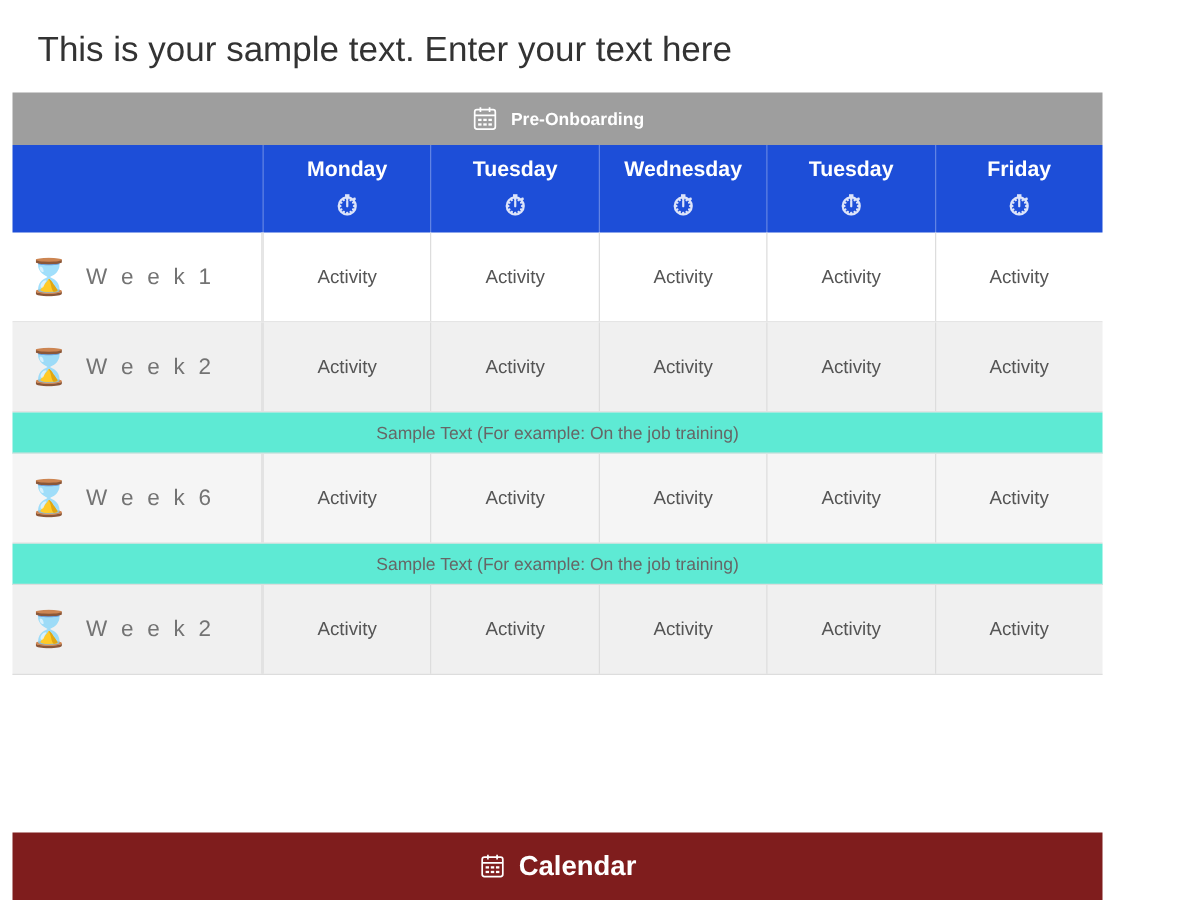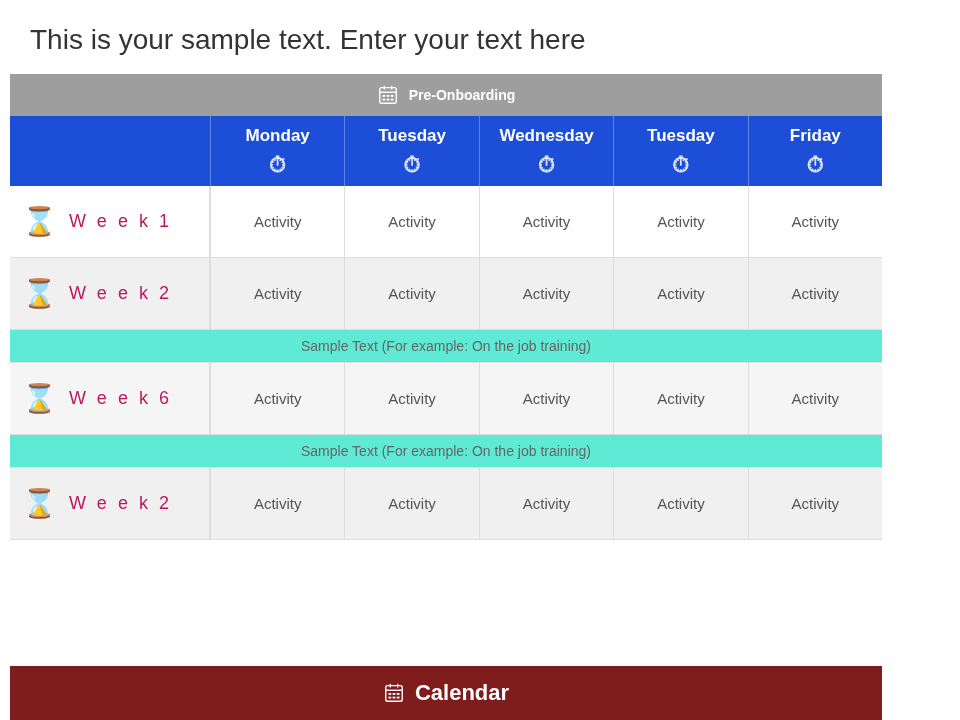--- a/index.html
+++ b/index.html
@@ -112,21 +112,21 @@
 
     .hourglass-icon {
       font-size: 28px;
       color: #aaa;
       display: flex;
       align-items: center;
     }
 
     .week-text {
       font-size: 18px;
-      color: #be185d;
+      color: #737373;
       letter-spacing: 3px;
     }
 
     .activity-cells {
       flex: 1;
       display: flex;
     }
 
     .activity-cell {
       flex: 1;

